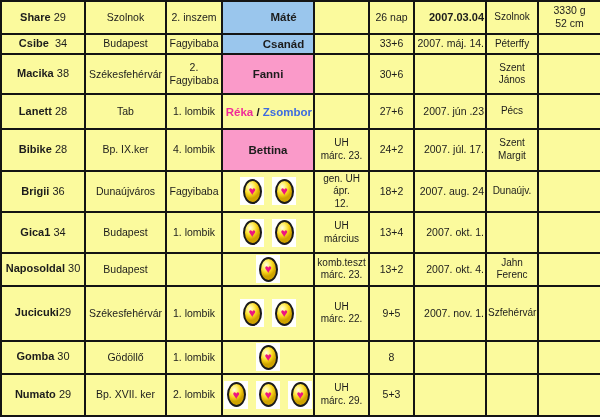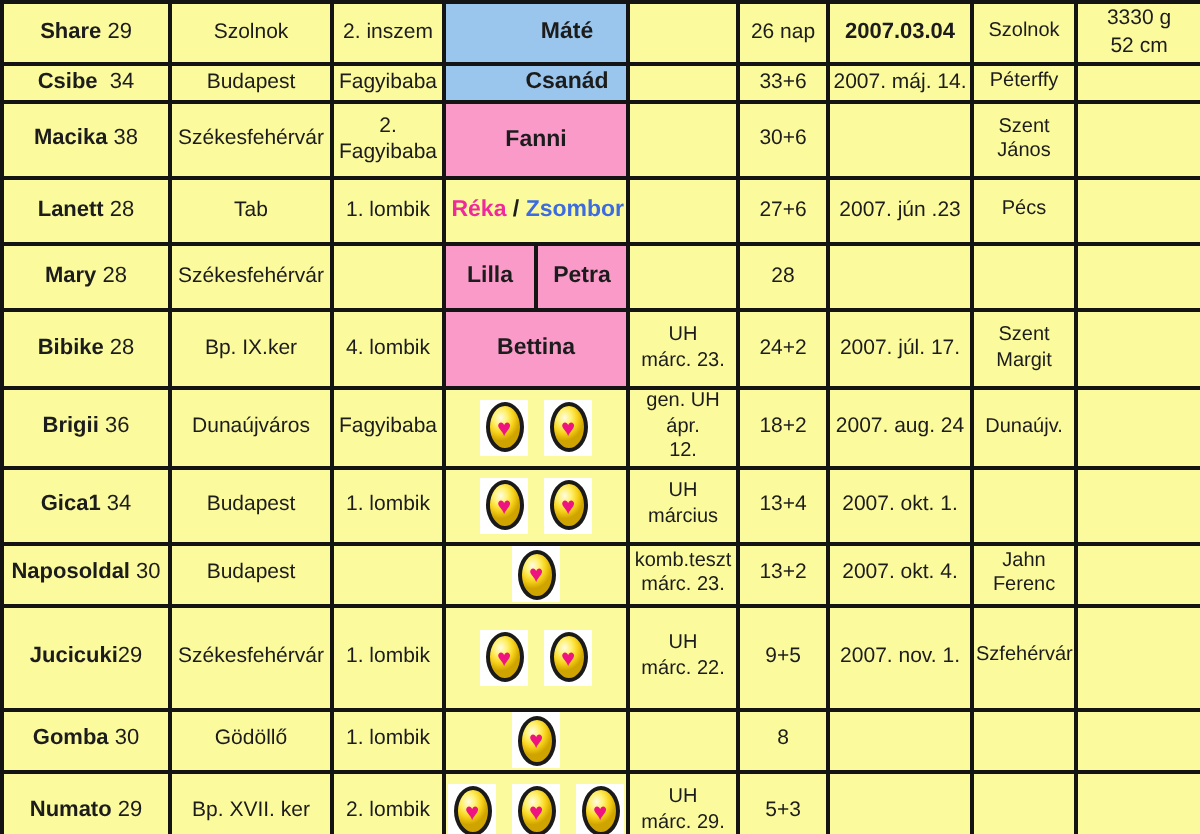--- a/index.html
+++ b/index.html
@@ -15,21 +15,21 @@
     background:var(--cell-bg,#fbfa9d);
     text-align:center;vertical-align:middle;
     font-size:10.5px;line-height:1.25;
     padding:0 1px;overflow:hidden;
   }
   td.namecell{white-space:pre;font-size:11px;}
   td.namecell .nm{font-weight:bold;}
   td.citycell{white-space:nowrap;}
   td.wrapcell{white-space:pre-line;}
   td.uhcell{white-space:pre-line;font-size:10px;}
-  td.datecell{white-space:nowrap;}
+  td.datecell{white-space:nowrap;text-align:right;}
   td.datecell.b{font-weight:bold;font-size:11px;}
   td.hospcell{white-space:pre-line;font-size:10px;}
   td.extracell{white-space:pre-line;}
   td.babyname{font-weight:bold;font-size:11.5px;}
   td.boy{background:var(--boy-bg,#9ac6ed);padding-left:32px;}
   td.girl{background:var(--girl-bg,#fa9ac9);}
   td.paircell{font-weight:bold;font-size:11.5px;white-space:pre;text-align:right;}
   .girl-text{color:var(--girl-name,#f02a9a);}
   .boy-text{color:var(--boy-name,#3d6be0);}
   .sep{color:var(--text,#1c1c1c);}
@@ -104,32 +104,20 @@
           <td class="namecell"><span class="nm">Lanett</span><span class="ag"> 28</span></td>
           <td class="citycell">Tab</td>
           <td class="wrapcell">1. lombik</td>
           <td class="paircell" colspan="2"><span class="girl-text">Réka</span><span class="sep"> / </span><span class="boy-text">Zsombor</span></td>
           <td class="uhcell"></td>
           <td class="weekscell">27+6</td>
           <td class="datecell">2007. jún .23</td>
           <td class="hospcell">Pécs</td>
           <td class="extracell"></td>
         </tr>
-        <tr class="row" style="height: 33px;">
-          <td class="namecell"><span class="nm">Mary</span><span class="ag"> 28</span></td>
-          <td class="citycell">Székesfehérvár</td>
-          <td class="wrapcell"></td>
-          <td class="babyname girl">Lilla</td>
-          <td class="babyname girl">Petra</td>
-          <td class="uhcell"></td>
-          <td class="weekscell">28</td>
-          <td class="datecell"></td>
-          <td class="hospcell"></td>
-          <td class="extracell"></td>
-        </tr>
         <tr class="row" style="height: 39px;">
           <td class="namecell"><span class="nm">Bibike</span><span class="ag"> 28</span></td>
           <td class="citycell">Bp. IX.ker</td>
           <td class="wrapcell">4. lombik</td>
           <td class="babyname girl" colspan="2">Bettina</td>
           <td class="uhcell">UH
 márc. 23.</td>
           <td class="weekscell">24+2</td>
           <td class="datecell">2007. júl. 17.</td>
           <td class="hospcell">Szent

